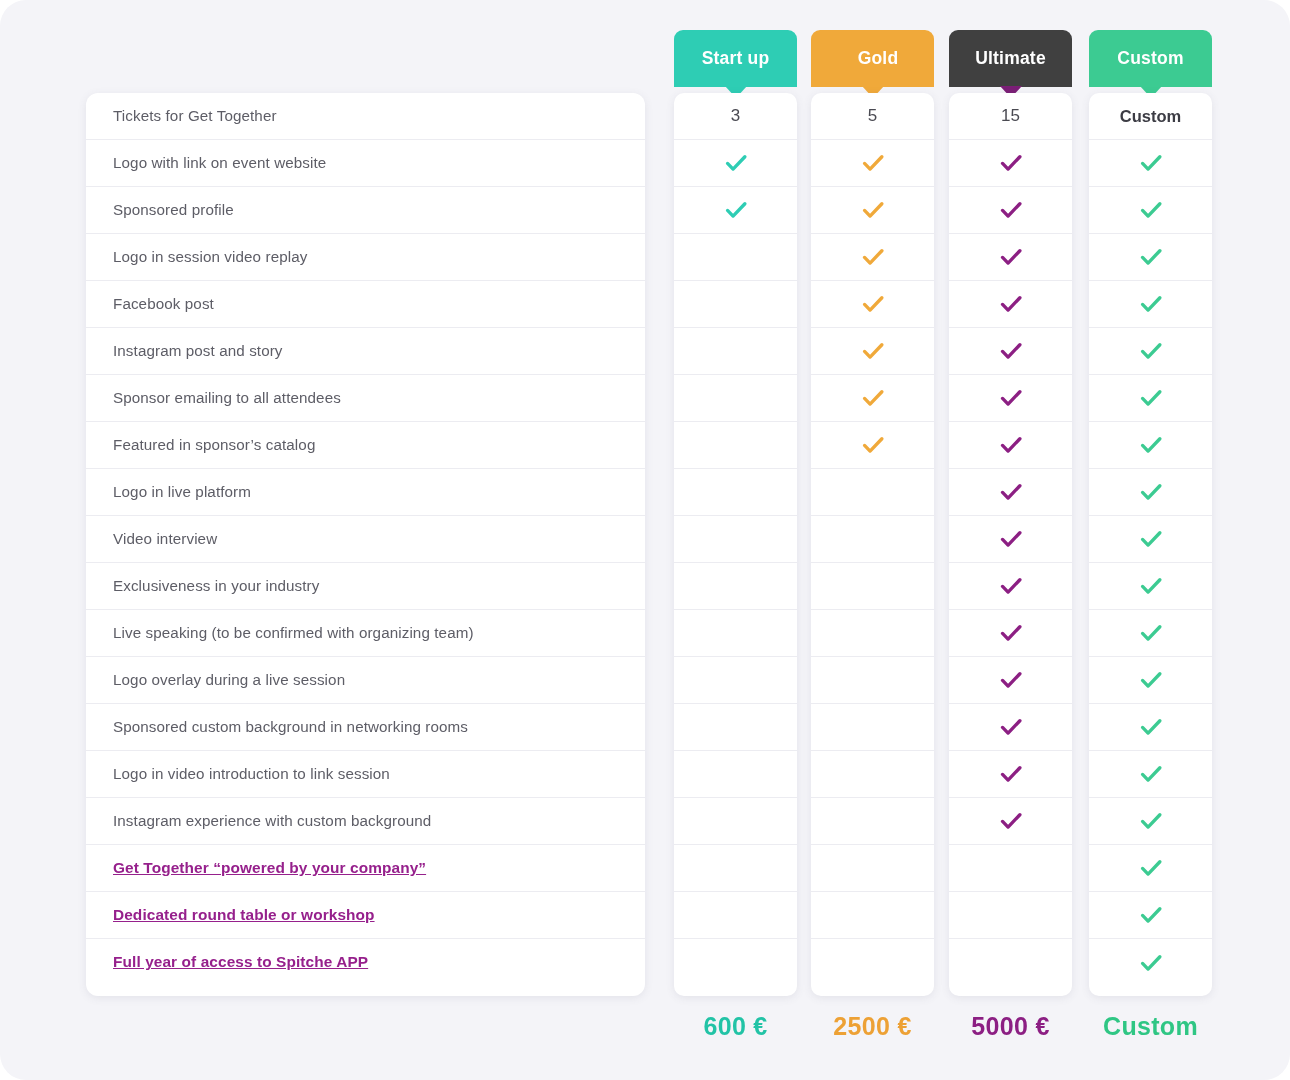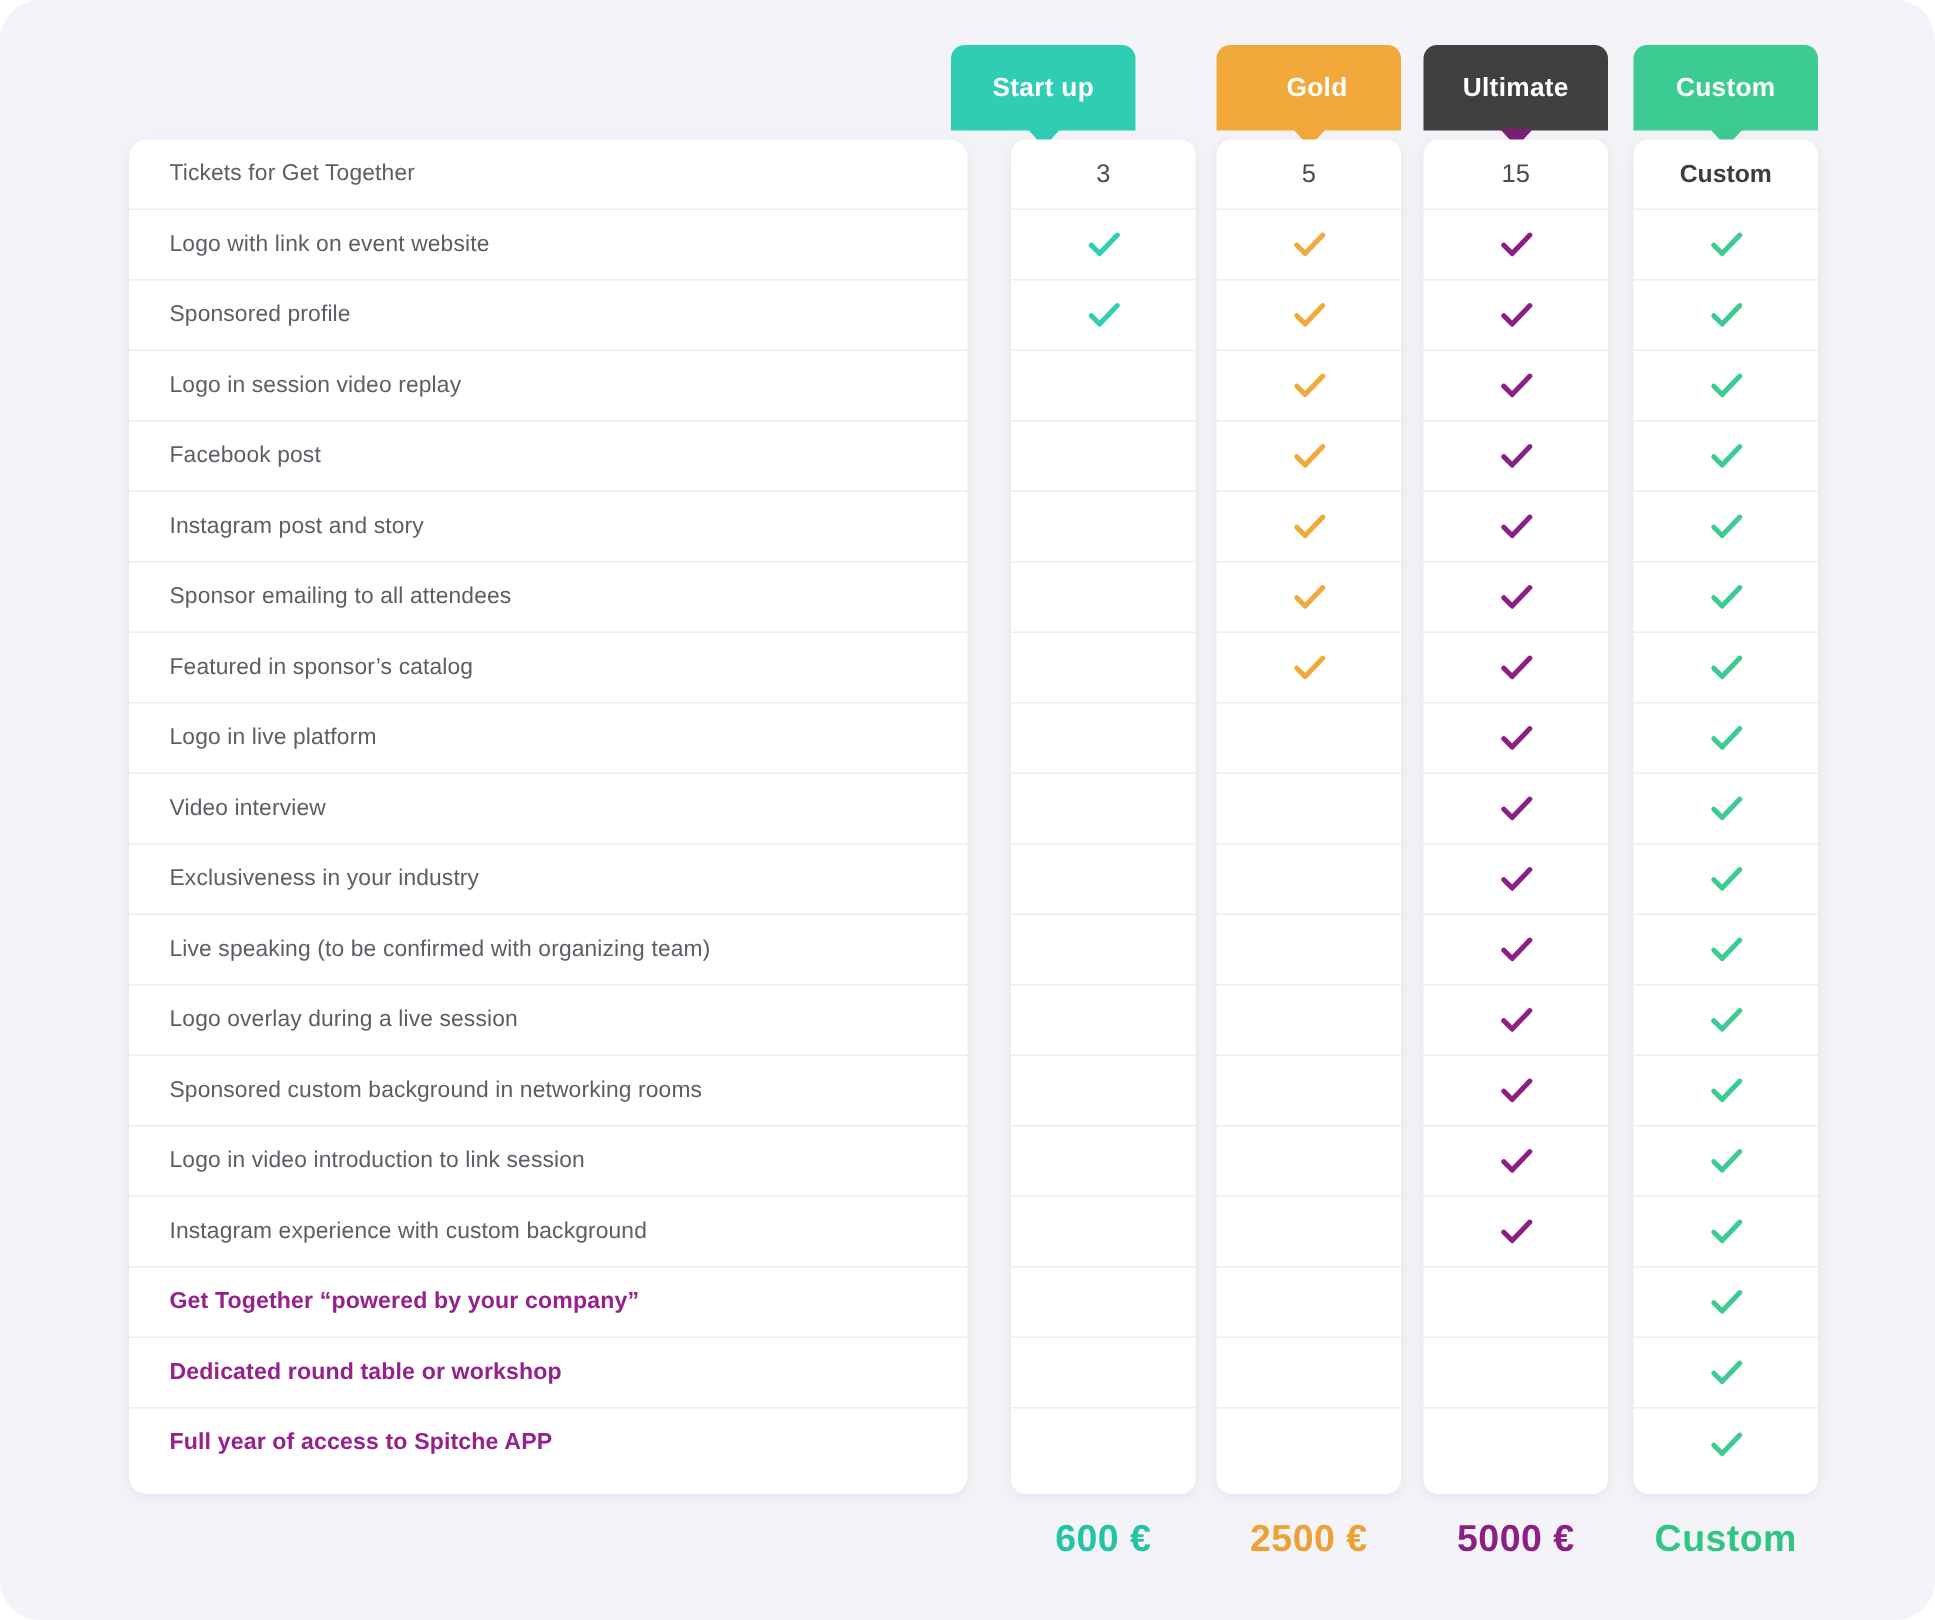--- a/index.html
+++ b/index.html
@@ -49,20 +49,21 @@
   .feat-label {
     font-size: 15.2px;
     color: #5d5d66;
     letter-spacing: .1px;
     line-height: 1.2;
   }
   .feat-row.highlight .feat-label {
     color: #96208c;
     font-weight: bold;
     font-size: 15.4px;
+    text-decoration: underline;
   }
 
   
   .plan-col {
     position: absolute;
     top: 93px;
     width: 123px;
     height: 903px;
     background: #ffffff;
     border-radius: 10px;
@@ -103,21 +104,21 @@
     height: 57px;
     border-radius: 9px 9px 0 0;
     display: flex;
     align-items: center;
     justify-content: center;
     color: #ffffff;
     font-size: 17.5px;
     font-weight: bold;
     letter-spacing: .2px;
   }
-  #head-0 { left: 634px; }
+  #head-0 { left: 674px; }
   #head-1 { left: 811px; }
   #head-2 { left: 949px; }
   #head-3 { left: 1089px; }
 
   .plan-head .notch {
     position: absolute;
     left: 50%;
     transform: translateX(-50%);
     bottom: -11px;
     width: 0; height: 0;

